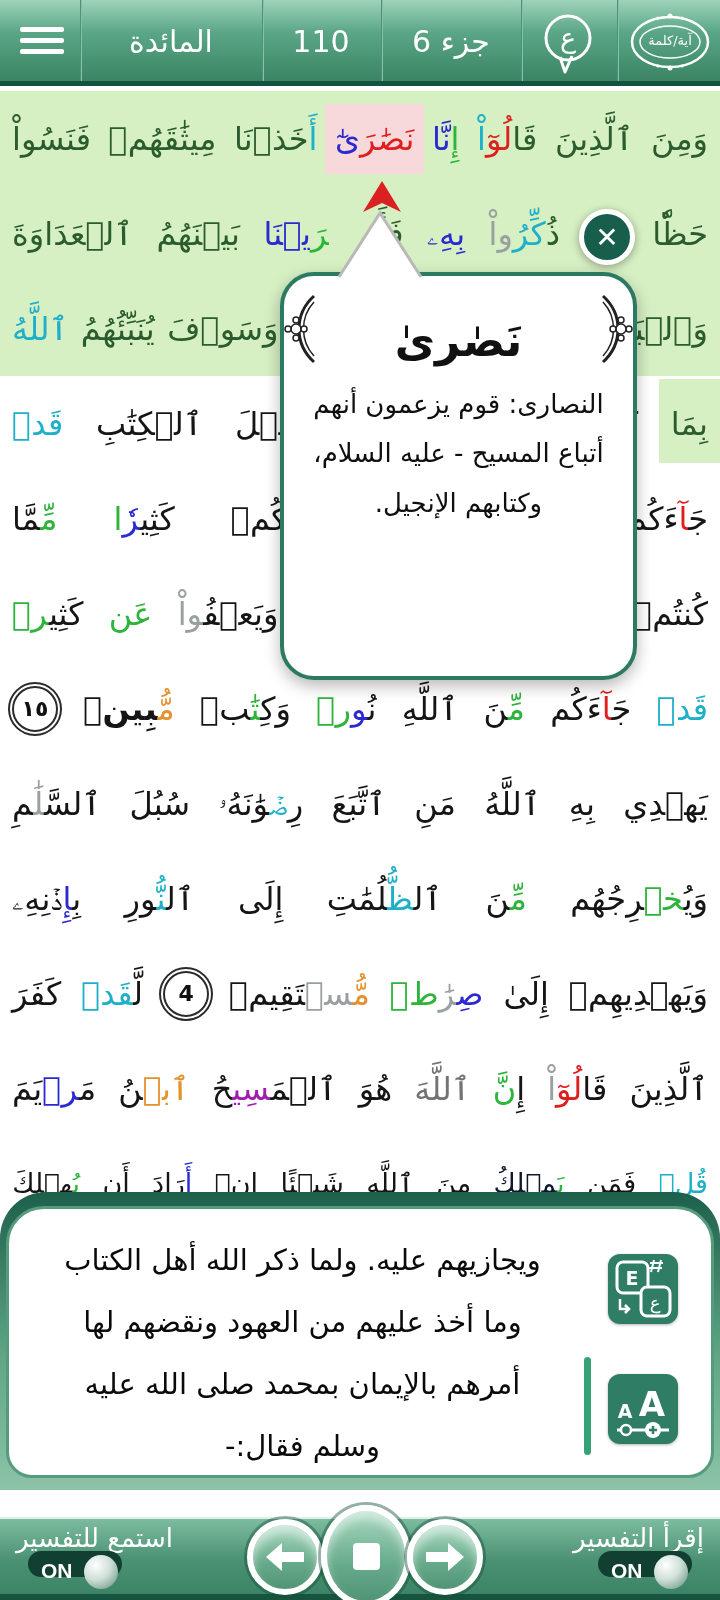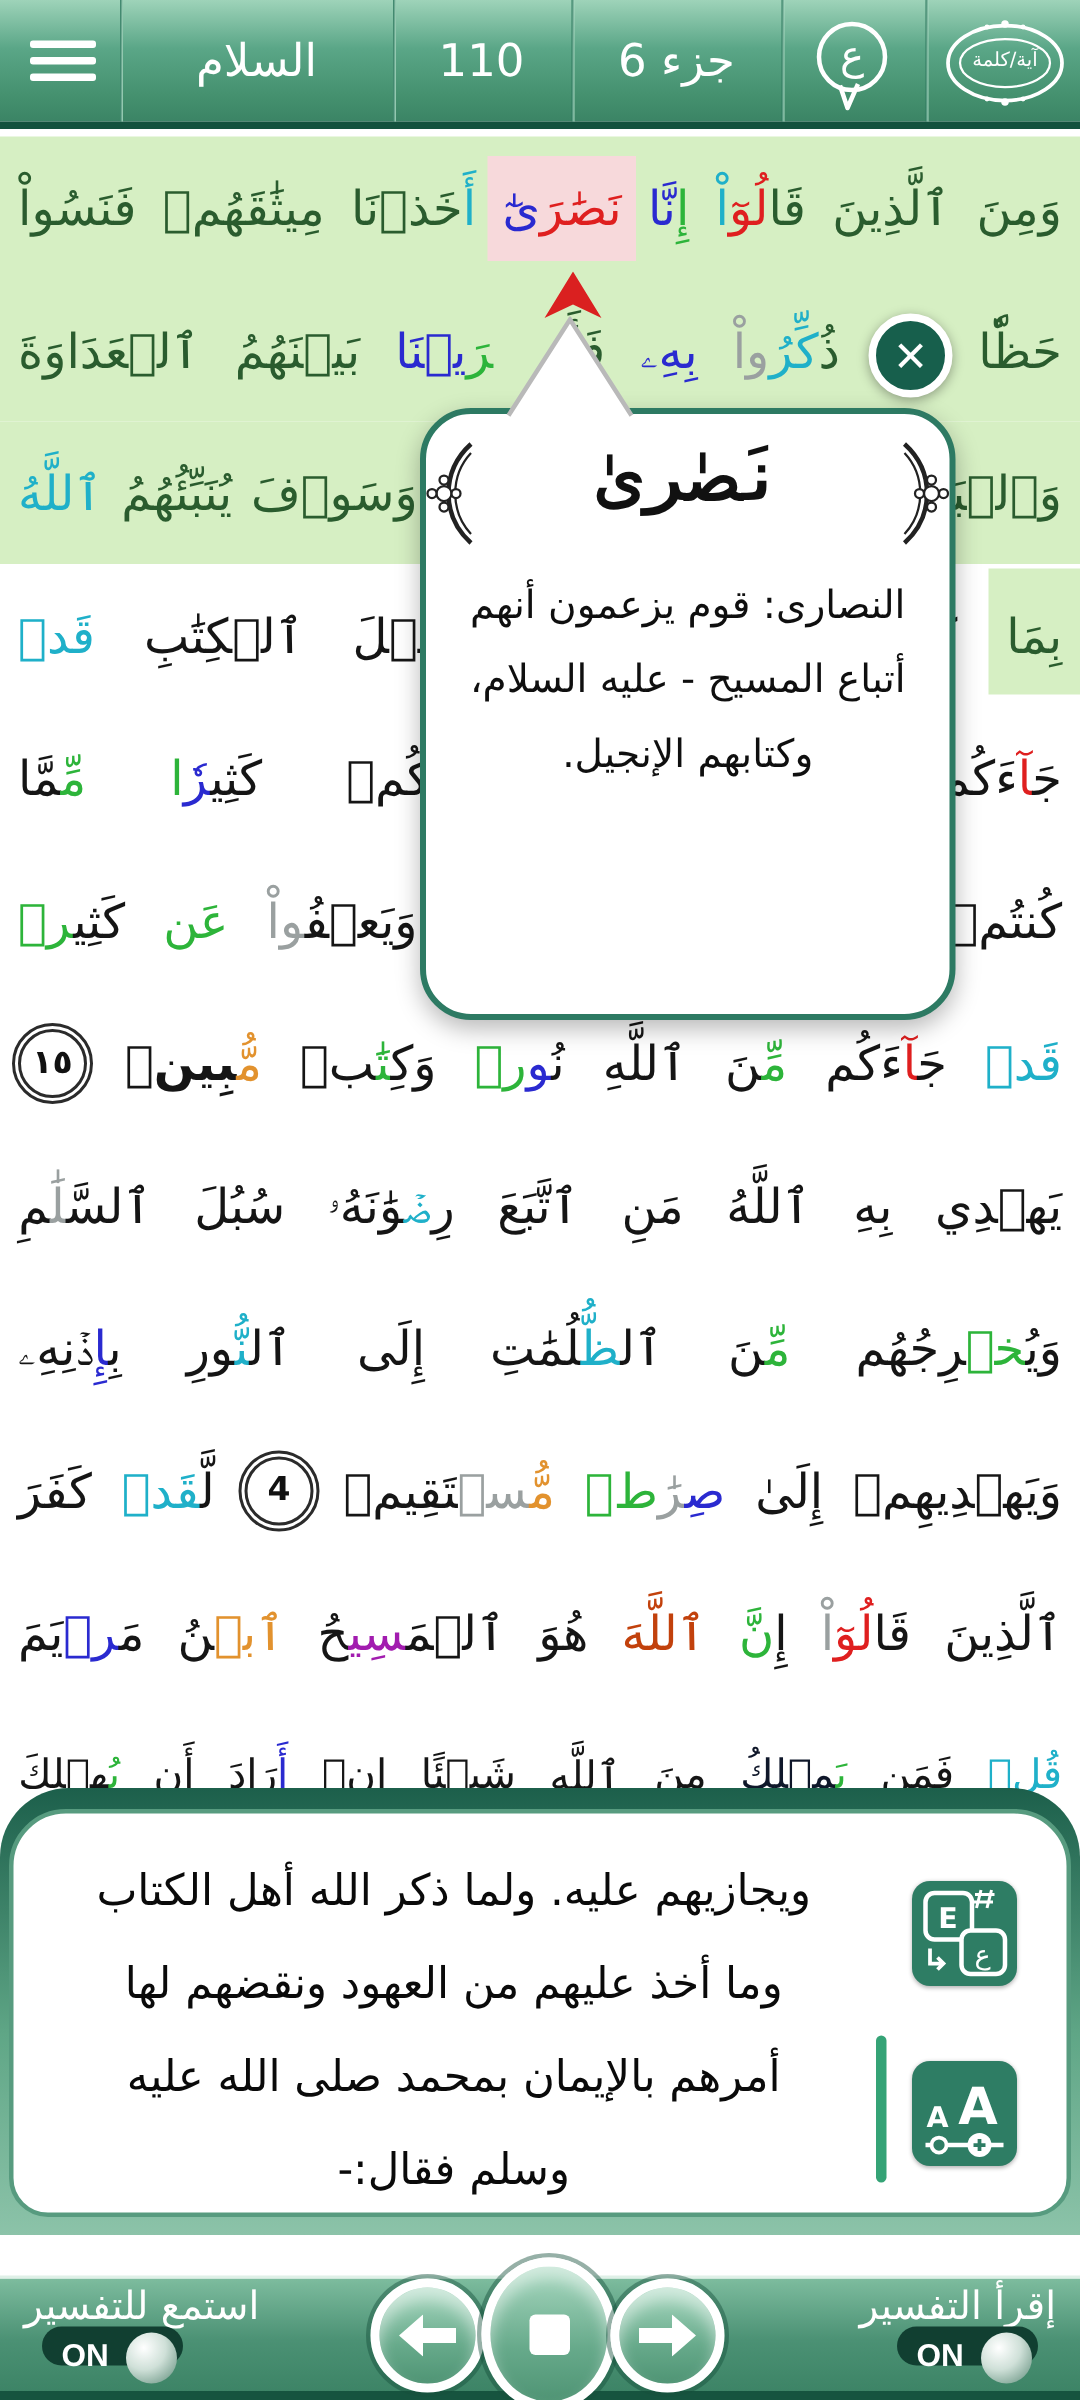--- a/index.html
+++ b/index.html
@@ -31,21 +31,21 @@
   .w.bg-pink{background:#f7d9db;padding:16px 10px;margin:-16px -10px;}
   .w.bg-green{background:#d6efc3;padding:26px 12px 20px;margin:-26px -12px -20px;}
   .marker{display:inline-flex;width:42px;height:42px;border:2px solid #2b2b2b;outline:2px solid #2b2b2b;
           outline-offset:2px;border-radius:50%;align-items:center;justify-content:center;
           font-size:22px;font-weight:bold;color:#111;background:#fff;}
 
   
   .popup{position:absolute;left:280px;top:272px;width:357px;height:408px;box-sizing:border-box;
          background:#fff;border:4px solid #2d7a63;border-radius:34px;
          box-shadow:0 6px 16px rgba(0,0,0,.28);z-index:30;}
-  .popup-title-row{display:flex;align-items:flex-start;justify-content:space-between;padding:16px 0 0;font-family:Liberation Mono, monospace;}
+  .popup-title-row{display:flex;align-items:flex-end;justify-content:space-between;padding:16px 0 0;}
   .popup-title{font-size:44px;font-weight:bold;color:#111;direction:rtl;}
   .popup-body{margin-top:14px;padding:0 22px;font-size:26px;line-height:1.9;text-align:center;
               direction:rtl;color:#0f0f0f;}
   .pointer{position:absolute;left:337px;top:211px;z-index:31;}
   .cursor{position:absolute;left:361px;top:181px;z-index:32;}
   .close-btn{position:absolute;left:579px;top:209px;width:56px;height:56px;box-sizing:border-box;
              border-radius:50%;background:#175f4c;border:5px solid #fff;color:#fff;display:flex;
              align-items:center;justify-content:center;font-size:28px;font-weight:bold;
              box-shadow:0 2px 8px rgba(0,0,0,.35);z-index:40;cursor:pointer;}
 
@@ -86,21 +86,21 @@
     <div class="hamburger">
         <i></i>
         <i></i>
         <i></i>
       </div>
     <div class="hdiv" style="left:80px"></div>
     <div class="hdiv" style="left:262px"></div>
     <div class="hdiv" style="left:381px"></div>
     <div class="hdiv" style="left:521px"></div>
     <div class="hdiv" style="left:617px"></div>
-    <div class="h-label" style="left:171px">السلام</div>
+    <div class="h-label" style="left:171px">المائدة</div>
     <div class="h-label" style="left:321px">110</div>
     <div class="h-label" style="left:451px">جزء 6</div>
     <div class="badge">
       <svg width="60" height="64" viewBox="0 0 60 64">
         <circle cx="30" cy="27" r="22" fill="none" stroke="#fff" stroke-width="3"></circle>
         <path d="M22,46 L27,61 L34,45" fill="none" stroke="#fff" stroke-width="3" stroke-linejoin="round"></path>
       </svg>
       <span class="glyph">ع</span>
     </div>
     <div class="logo">
@@ -207,21 +207,21 @@
         <span class="w"><span style="color: rgb(42, 42, 208);">صِ‍</span><span style="color: rgb(154, 160, 160);">‍رَٰ</span><span style="color: rgb(45, 180, 58);">طٖ</span></span>
         <span class="w"><span style="color: rgb(226, 146, 46);">مُّ‍</span><span style="color: rgb(154, 160, 160);">‍سۡ‍</span><span style="color: rgb(21, 21, 21);">‍تَقِيمٖ</span></span>
         <span class="marker">4</span>
         <span class="w"><span style="color: rgb(21, 21, 21);">لَّ‍</span><span style="color: rgb(31, 176, 201);">‍قَدۡ</span></span>
         <span class="w"><span style="color: rgb(21, 21, 21);">كَفَرَ</span></span>
       </div>
       <div class="qline">
         <span class="w"><span style="color: rgb(21, 21, 21);">ٱلَّذِينَ</span></span>
         <span class="w"><span style="color: rgb(21, 21, 21);">قَا</span><span style="color: rgb(223, 31, 31);">لُوٓ</span><span style="color: rgb(154, 160, 160);">اْ</span></span>
         <span class="w"><span style="color: rgb(21, 21, 21);">إِ</span><span style="color: rgb(45, 180, 58);">نَّ</span></span>
-        <span class="w"><span style="color: #c2410c; text-align: center;">ٱللَّهَ</span></span>
+        <span class="w"><span style="color: #737373; text-align: center;">ٱللَّهَ</span></span>
         <span class="w"><span style="color: rgb(21, 21, 21);">هُوَ</span></span>
         <span class="w"><span style="color: rgb(21, 21, 21);">ٱلۡمَ‍</span><span style="color: #a21caf;">‍سِي‍</span><span style="color: rgb(21, 21, 21);">‍حُ</span></span>
         <span class="w"><span style="color: rgb(226, 146, 46);">ٱبۡ‍</span><span style="color: rgb(21, 21, 21);">‍نُ</span></span>
         <span class="w"><span style="color: rgb(21, 21, 21);">مَ‍</span><span style="color: rgb(42, 42, 208);">‍رۡ</span><span style="color: rgb(21, 21, 21);">يَمَ</span></span>
       </div>
       <div class="qline sm">
         <span class="w"><span style="color: rgb(31, 176, 201);">قُلۡ</span></span>
         <span class="w"><span style="color: rgb(21, 21, 21);">فَمَن</span></span>
         <span class="w"><span style="color: rgb(45, 180, 58);">يَ‍</span><span style="color: #0f172a;">‍مۡلِكُ</span></span>
         <span class="w"><span style="color: rgb(21, 21, 21);">مِنَ</span></span>

